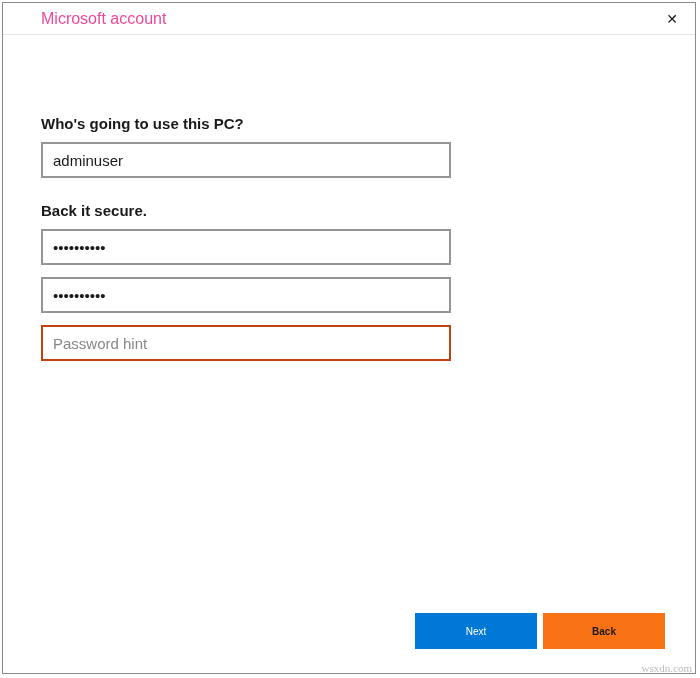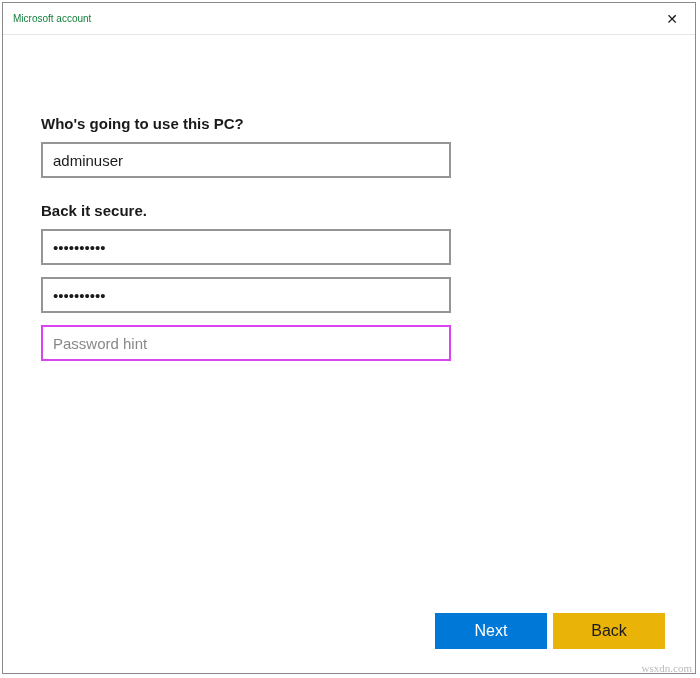--- a/index.html
+++ b/index.html
@@ -21,22 +21,23 @@
     }
     .titlebar {
       height: 32px;
       display: flex;
       align-items: center;
       justify-content: space-between;
       padding: 0 0 0 10px;
       border-bottom: 1px solid #e5e5e5;
     }
     .titlebar-title {
-      font-size: 10px;
-      color: #15803d;
+      font-size: 16px;
+      color: #ec4899;
+      margin-left: 28px;
     }
     .close-btn {
       width: 46px;
       height: 32px;
       display: flex;
       align-items: center;
       justify-content: center;
       cursor: pointer;
       font-size: 14px;
       color: #1a1a1a;
@@ -72,48 +73,49 @@
       font-size: 15px;
       font-family: "Segoe UI", Tahoma, sans-serif;
       color: #1a1a1a;
       display: block;
       background: #fff;
       outline: none;
       margin-bottom: 12px;
     }
     .field::placeholder { color: #888; }
     .field-focused {
-      border: 2px solid #d946ef;
+      border: 2px solid #c2410c;
       color: #000000;
     }
     .footer {
       position: absolute;
       bottom: 24px;
       right: 30px;
       display: flex;
       gap: 6px;
     }
     .btn {
-      width: 112px;
+      width: 122px;
       height: 36px;
       border: none;
-      font-size: 16px;
+      font-size: 10px;
       font-family: "Segoe UI", Tahoma, sans-serif;
       cursor: pointer;
       display: flex;
       align-items: center;
       justify-content: center;
     }
     .btn-primary {
       background: #0078d7;
       color: #fff;
     }
     .btn-secondary {
-      background: #eab308;
+      background: #f97316;
       color: #1a1a1a;
+      font-weight: bold;
     }
     .watermark {
       position: absolute;
       bottom: 4px;
       right: 8px;
       font-size: 11px;
       color: #bbb;
       font-family: Liberation Serif, serif;
     }
     .gap-lg { margin-bottom: 22px; }

